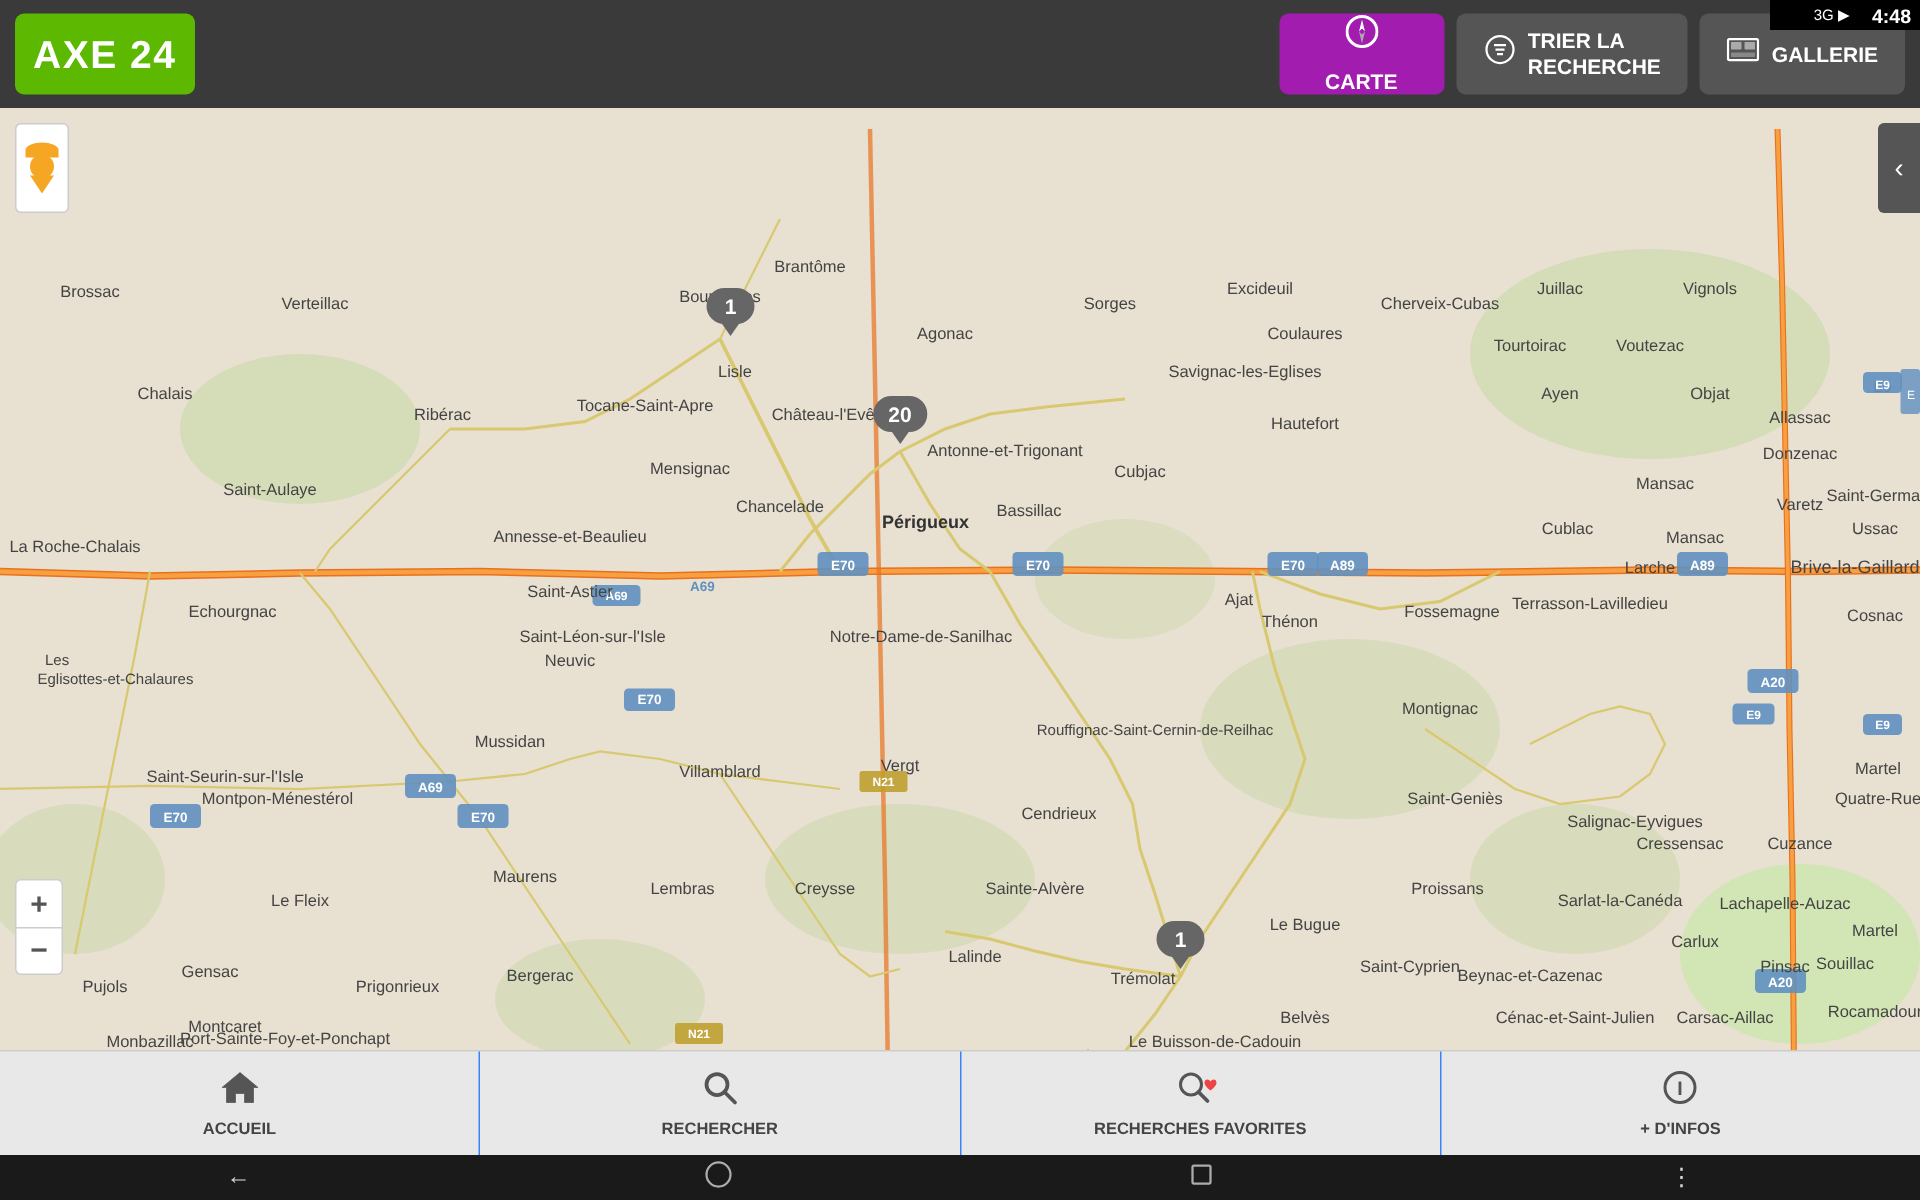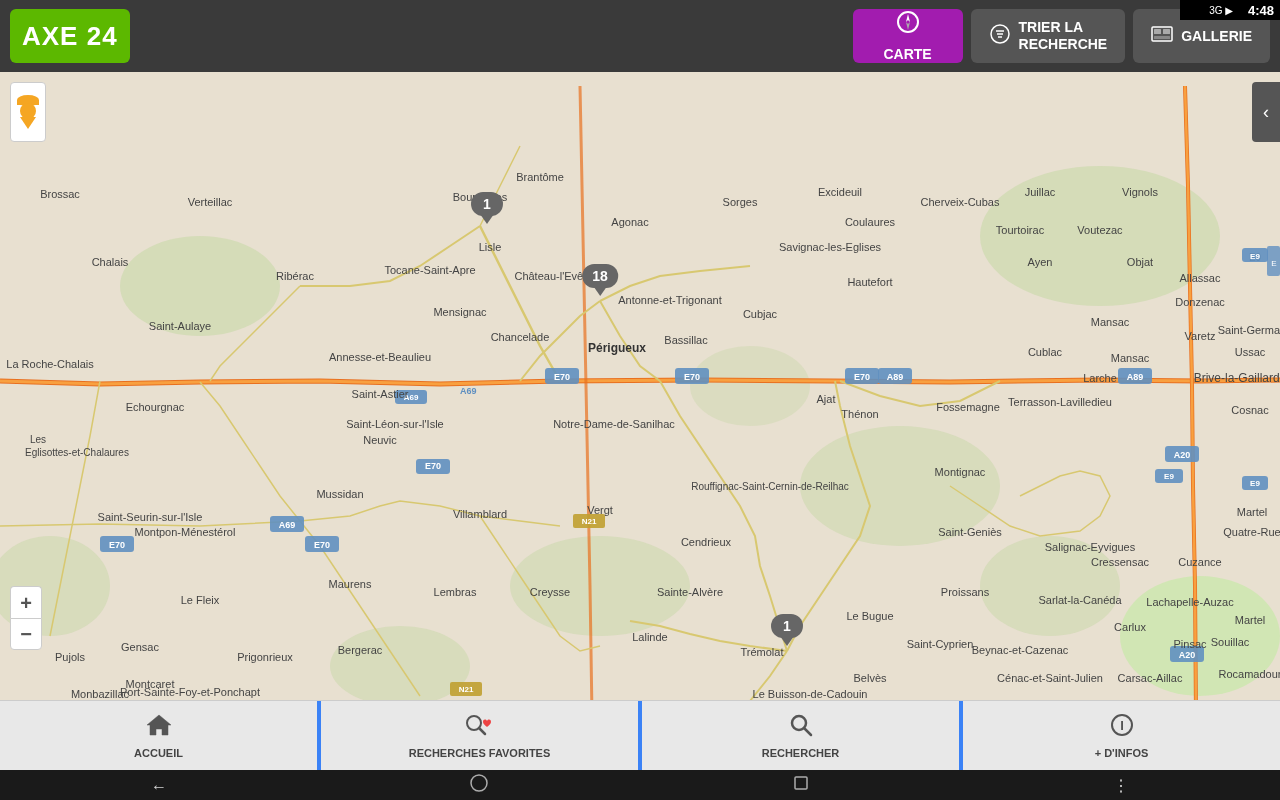--- a/index.html
+++ b/index.html
@@ -120,21 +120,21 @@
     
     #bottom-nav {
       position: absolute; bottom: 30px; left: 0; right: 0; height: 70px;
       background: #e8e8e8; display: flex; align-items: center; z-index: 100;
       border-top: 1px solid #ccc;
     }
     .nav-item {
       flex: 1; height: 100%; display: flex; flex-direction: column;
       align-items: center; justify-content: center; gap: 4px;
       cursor: pointer; font-size: 11px; font-weight: bold; color: #444;
-      text-transform: uppercase; border-right: 4px solid #3b82f6; padding: 4px 8px;
+      text-transform: uppercase; border-right: 1px solid #3b82f6; padding: 4px 8px;
       text-align: center;
     }
     .nav-item:last-child { border-right: none; }
     .nav-item .nav-icon { font-size: 22px; color: #444; }
 
     
     #android-nav {
       position: absolute; bottom: 0; left: 0; right: 0; height: 30px;
       background: #1a1a1a; display: flex; align-items: center; justify-content: space-around; z-index: 200;
     }
@@ -418,21 +418,21 @@
       <div style="width:16px;height:16px;background:#f5a623;border-radius:50%;margin-top:-2px;"></div>
       <div style="width:0;height:0;border-left:8px solid transparent;border-right:8px solid transparent;border-top:12px solid #f5a623;margin-top:-2px;"></div>
     </div>
   </div>
 
   <div class="marker" style="left:487px; top:120px;">
     <div class="marker-bubble">1</div>
   </div>
 
   <div class="marker" style="left:600px; top:192px;">
-    <div class="marker-bubble">18</div>
+    <div class="marker-bubble">20</div>
   </div>
 
   <div class="marker" style="left:787px; top:542px;">
     <div class="marker-bubble">1</div>
   </div>
 
   <div id="zoom-controls">
     <div class="zoom-btn">+</div>
     <div class="zoom-btn">−</div>
   </div>
@@ -455,39 +455,39 @@
 </div>
 
 <div id="bottom-nav">
   <div class="nav-item">
     <span class="nav-icon">
       <svg width="26" height="24" viewBox="0 0 26 24">
           <polygon points="13,2 1,12 4,12 4,22 10,22 10,16 16,16 16,22 22,22 22,12 25,12" fill="#555" stroke="#555" stroke-width="0.5"></polygon>
         </svg>
     </span>
     <span>ACCUEIL</span>
+  </div>
+  <div class="nav-item">
+    <span class="nav-icon">
+      <svg width="24" height="24" viewBox="0 0 24 24">
+          <circle cx="10" cy="10" r="7" fill="none" stroke="#555" stroke-width="2.5"></circle>
+          <line x1="15" y1="15" x2="22" y2="22" stroke="#555" stroke-width="2.5" stroke-linecap="round"></line>
+        </svg>
+    </span>
+    <span>RECHERCHER</span>
   </div>
   <div class="nav-item">
     <span class="nav-icon">
       <svg width="30" height="24" viewBox="0 0 30 24">
           <circle cx="9" cy="10" r="7" fill="none" stroke="#555" stroke-width="2"></circle>
           <line x1="14" y1="15" x2="20" y2="21" stroke="#555" stroke-width="2.5" stroke-linecap="round"></line>
           <path d="M22 8 C21 6 18 6 18 9 C18 11 22 14 22 14 C22 14 26 11 26 9 C26 6 23 6 22 8Z" fill="#e44"></path>
         </svg>
     </span>
     <span>RECHERCHES FAVORITES</span>
-  </div>
-  <div class="nav-item">
-    <span class="nav-icon">
-      <svg width="24" height="24" viewBox="0 0 24 24">
-          <circle cx="10" cy="10" r="7" fill="none" stroke="#555" stroke-width="2.5"></circle>
-          <line x1="15" y1="15" x2="22" y2="22" stroke="#555" stroke-width="2.5" stroke-linecap="round"></line>
-        </svg>
-    </span>
-    <span>RECHERCHER</span>
   </div>
   <div class="nav-item">
     <span class="nav-icon">
       <svg width="24" height="24" viewBox="0 0 24 24">
           <circle cx="12" cy="12" r="10" fill="none" stroke="#555" stroke-width="2"></circle>
           <text x="12" y="17" font-size="13" fill="#555" text-anchor="middle" font-weight="bold">i</text>
         </svg>
     </span>
     <span>+ D'INFOS</span>
   </div>

